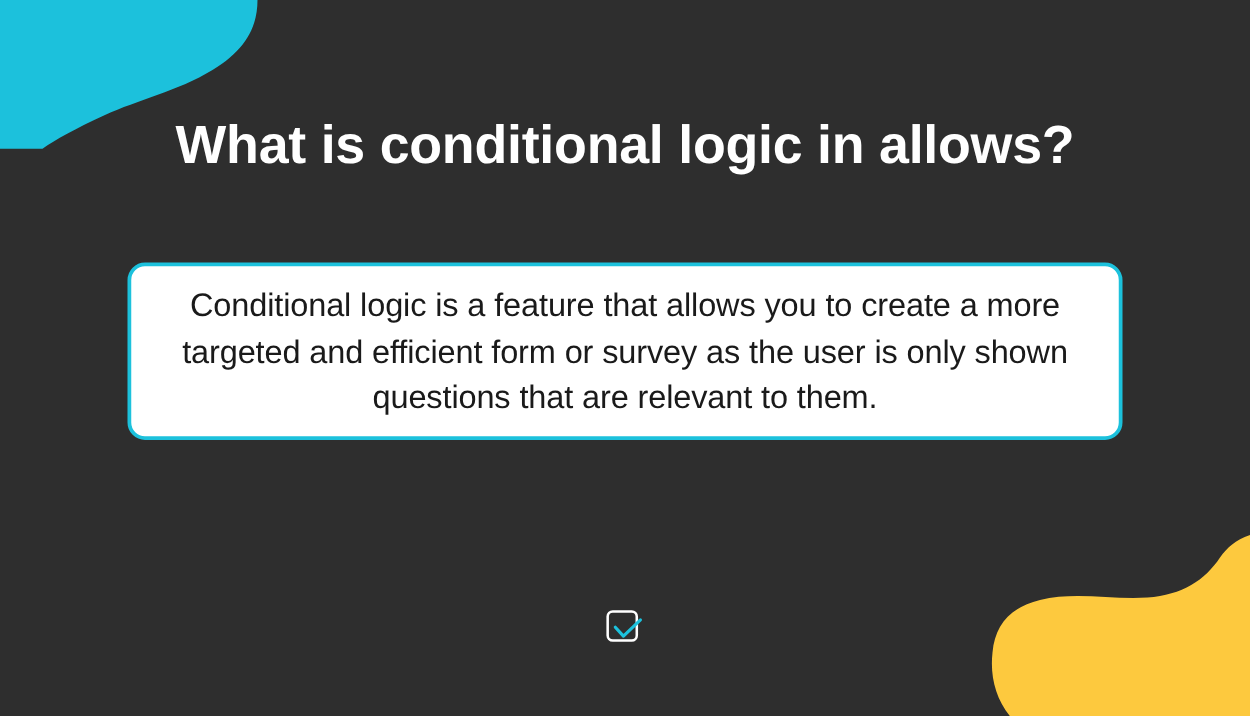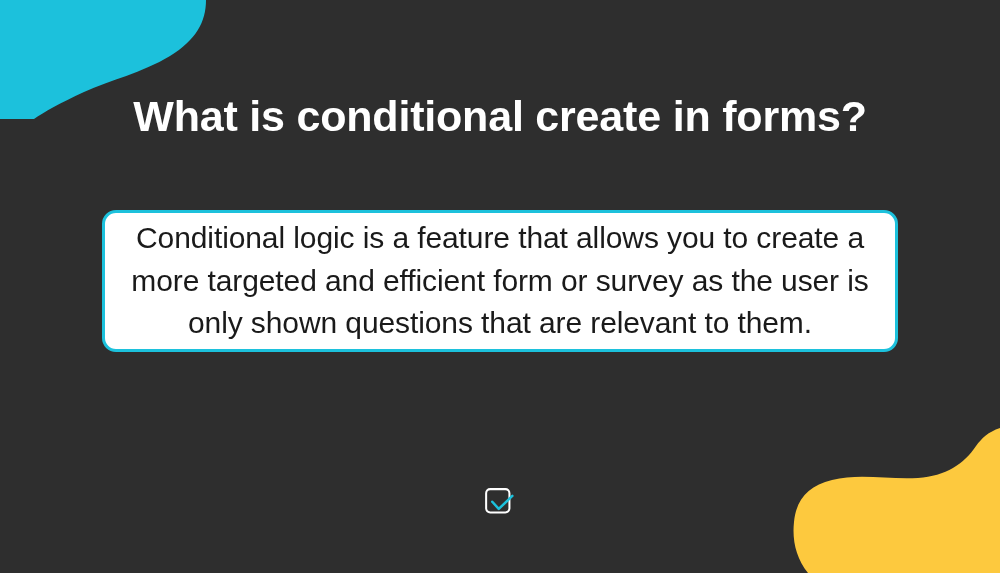--- a/index.html
+++ b/index.html
@@ -62,21 +62,21 @@
     background: #ffffff;
     border: 3px solid #1cc1dc;
     border-radius: 14px;
     display: flex;
     align-items: center;
     justify-content: center;
   }
   #answer-text {
     color: #1a1a1a;
     font-family: "Liberation Sans", sans-serif;
-    font-size: 30px;
+    font-size: 26px;
     font-weight: normal;
     line-height: 1.42;
     text-align: center;
     padding: 0 18px;
     letter-spacing: -0.1px;
   }
   
   #logo {
     position: absolute;
     left: 0;
@@ -112,21 +112,21 @@
 <div id="slide">
 
   <svg id="blob-cyan" class="blob" viewBox="0 0 260 135" preserveAspectRatio="none" aria-hidden="true">
     <path d="M0,0 L206,0 C206,22 196,40 170,56 C142,73 110,80 84,92 C60,103 44,112 34,119 L0,119 Z" fill="#1cc1dc"></path>
   </svg>
 
   <svg id="blob-yellow" class="blob" viewBox="0 0 240 145" preserveAspectRatio="none" aria-hidden="true">
     <path d="M240,0 L240,145 L48,145 C36,130 32,112 34,94 C36,72 48,58 72,52 C100,45 130,52 158,50 C186,48 204,36 216,18 C222,10 228,4 240,0 Z" fill="#fdc93e"></path>
   </svg>
 
-  <h1 id="title">What is conditional create in forms?</h1>
+  <h1 id="title">What is conditional logic in allows?</h1>
 
   <div id="answer-card">
     <p id="answer-text">Conditional logic is a feature that allows you to create a more targeted and efficient form or survey as the user is only shown questions that are relevant to them.</p>
   </div>
 
   <div id="logo">
     <svg id="logo-mark" viewBox="0 0 34 34" aria-hidden="true">
       <rect x="2.2" y="2.2" width="24" height="24" rx="4.2" ry="4.2" fill="none" stroke="#ffffff" stroke-width="2.1"></rect>
       <path d="M8.5 15.2 L15.2 22.6 L29.2 9.2" fill="none" stroke="#1cc1dc" stroke-width="2.6" stroke-linecap="round" stroke-linejoin="round"></path>
     </svg>

